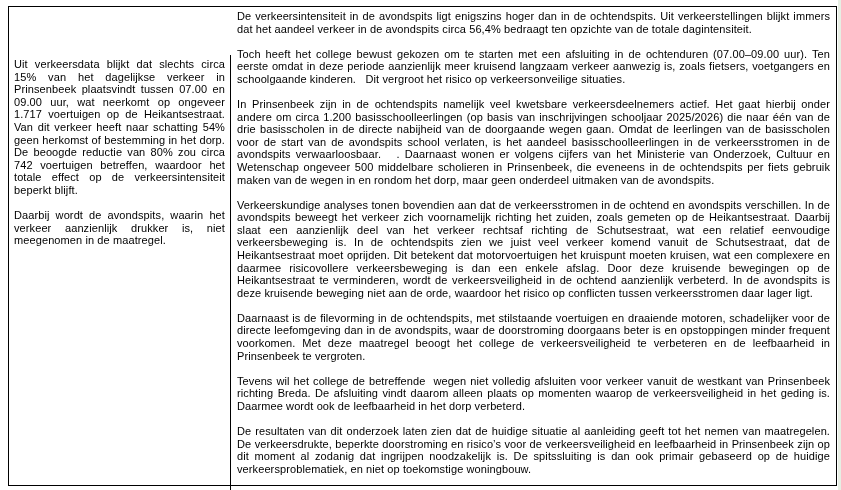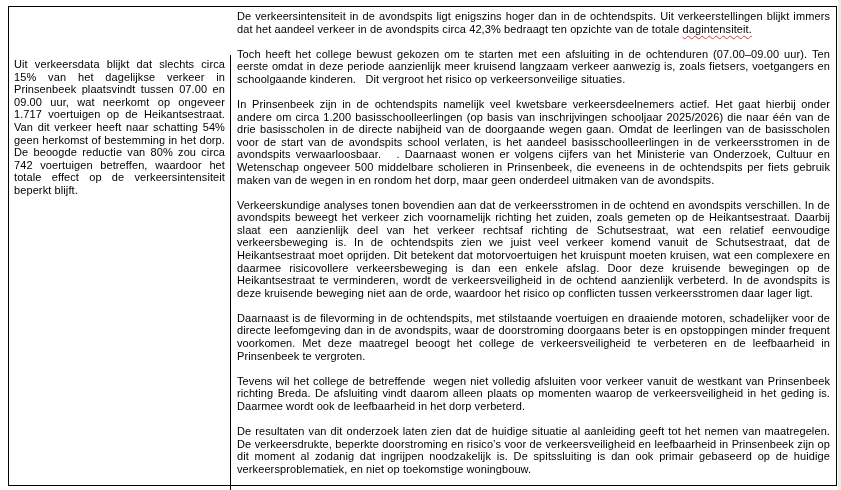--- a/index.html
+++ b/index.html
@@ -43,21 +43,20 @@
     padding: 3px 6px 0 6px;
   }
   .cell p {
     margin: 0 0 12.5px 0;
     font-size: 11px;
     line-height: 12.6px;
     text-align: justify;
     letter-spacing: 0.1px;
   }
   .spellcheck {
-    text-decoration: underline;
     text-decoration-style: wavy;
     text-decoration-color: #d83b2f;
     text-decoration-thickness: 1px;
     text-underline-offset: 2px;
     text-decoration-skip-ink: none;
   }
   .page-edge-strip {
     position: absolute;
     right: 0;
     top: 0;
@@ -66,24 +65,25 @@
     background: #e7efe4;
   }
 </style>
 </head>
 <body>
 
 <div class="doc-table">
 
   <div class="cell cell-left">
     <p>Uit verkeersdata blijkt dat slechts circa 15% van het dagelijkse verkeer in Prinsenbeek plaatsvindt tussen 07.00 en 09.00 uur, wat neerkomt op ongeveer 1.717 voertuigen op de Heikantsestraat. Van dit verkeer heeft naar schatting 54% geen herkomst of bestemming in het dorp. De beoogde reductie van 80% zou circa 742 voertuigen betreffen, waardoor het totale effect op de verkeersintensiteit beperkt blijft.</p>
+    <p>Daarbij wordt de avondspits, waarin het verkeer aanzienlijk drukker is, niet meegenomen in de maatregel.</p>
   </div>
 
   <div class="cell cell-right">
-    <p><span>De verkeersintensiteit in de avondspits ligt enigszins hoger dan in de ochtendspits. Uit verkeerstellingen blijkt immers dat het aandeel verkeer in de avondspits circa 42,3% bedraagt ten opzichte van de totale </span><span class="spellcheck">dagintensiteit.</span></p>
+    <p><span>De verkeersintensiteit in de avondspits ligt enigszins hoger dan in de ochtendspits. Uit verkeerstellingen blijkt immers dat het aandeel verkeer in de avondspits circa 56,4% bedraagt ten opzichte van de totale </span><span class="spellcheck">dagintensiteit.</span></p>
     <p>Toch heeft het college bewust gekozen om te starten met een afsluiting in de ochtenduren (07.00–09.00 uur). Ten eerste omdat in deze periode aanzienlijk meer kruisend langzaam verkeer aanwezig is, zoals fietsers, voetgangers en schoolgaande kinderen. &nbsp;&nbsp;Dit vergroot het risico op verkeersonveilige situaties.</p>
     <p>In Prinsenbeek zijn in de ochtendspits namelijk veel kwetsbare verkeersdeelnemers actief. Het gaat hierbij onder andere om circa 1.200 basisschoolleerlingen (op basis van inschrijvingen schooljaar 2025/2026) die naar één van de drie basisscholen in de directe nabijheid van de doorgaande wegen gaan. Omdat de leerlingen van de basisscholen voor de start van de avondspits school verlaten, is het aandeel basisschoolleerlingen in de verkeersstromen in de avondspits verwaarloosbaar. &nbsp;&nbsp;. Daarnaast wonen er volgens cijfers van het Ministerie van Onderzoek, Cultuur en Wetenschap ongeveer 500 middelbare scholieren in Prinsenbeek, die eveneens in de ochtendspits per fiets gebruik maken van de wegen in en rondom het dorp, maar geen onderdeel uitmaken van de avondspits.</p>
     <p>Verkeerskundige analyses tonen bovendien aan dat de verkeersstromen in de ochtend en avondspits verschillen. In de avondspits beweegt het verkeer zich voornamelijk richting het zuiden, zoals gemeten op de Heikantsestraat. Daarbij slaat een aanzienlijk deel van het verkeer rechtsaf richting de Schutsestraat, wat een relatief eenvoudige verkeersbeweging is. In de ochtendspits zien we juist veel verkeer komend vanuit de Schutsestraat, dat de Heikantsestraat moet oprijden. Dit betekent dat motorvoertuigen het kruispunt moeten kruisen, wat een complexere en daarmee risicovollere verkeersbeweging is dan een enkele afslag. Door deze kruisende bewegingen op de Heikantsestraat te verminderen, wordt de verkeersveiligheid in de ochtend aanzienlijk verbeterd. In de avondspits is deze kruisende beweging niet aan de orde, waardoor het risico op conflicten tussen verkeersstromen daar lager ligt.</p>
     <p>Daarnaast is de filevorming in de ochtendspits, met stilstaande voertuigen en draaiende motoren, schadelijker voor de directe leefomgeving dan in de avondspits, waar de doorstroming doorgaans beter is en opstoppingen minder frequent voorkomen. Met deze maatregel beoogt het college de verkeersveiligheid te verbeteren en de leefbaarheid in Prinsenbeek te vergroten.</p>
     <p>Tevens wil het college de betreffende &nbsp;wegen niet volledig afsluiten voor verkeer vanuit de westkant van Prinsenbeek richting Breda. De afsluiting vindt daarom alleen plaats op momenten waarop de verkeersveiligheid in het geding is. Daarmee wordt ook de leefbaarheid in het dorp verbeterd.</p>
     <p>De resultaten van dit onderzoek laten zien dat de huidige situatie al aanleiding geeft tot het nemen van maatregelen. De verkeersdrukte, beperkte doorstroming en risico’s voor de verkeersveiligheid en leefbaarheid in Prinsenbeek zijn op dit moment al zodanig dat ingrijpen noodzakelijk is. De spitssluiting is dan ook primair gebaseerd op de huidige verkeersproblematiek, en niet op toekomstige woningbouw.</p>
   </div>
 
 </div>
 

